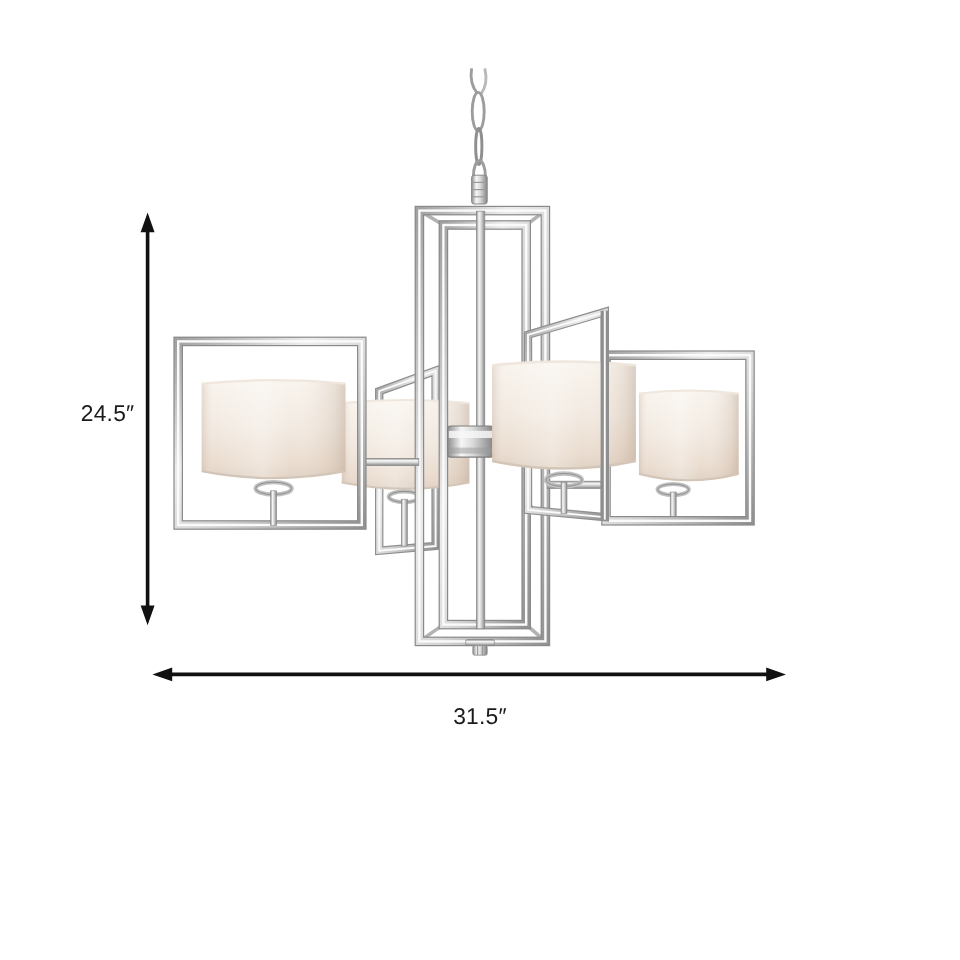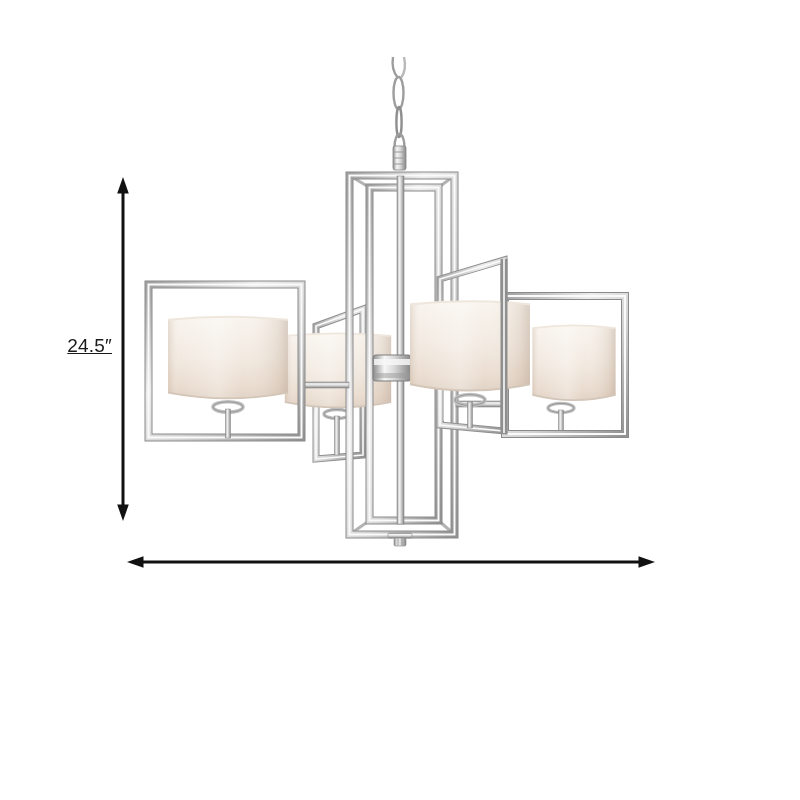--- a/index.html
+++ b/index.html
@@ -9,21 +9,20 @@
     background:#ffffff;
     font-family:"Liberation Sans", sans-serif;
     overflow:hidden;
   }
   .stage svg{position:absolute;left:0;top:0;}
   .dim-label{
     position:absolute;
     font-size:19px;
     color:#1a1a1a;
     letter-spacing:0.2px;
-    text-decoration:underline;
   }
   .dim-label.height{
     left:38px;top:335px;width:74px;
     text-align:right;
   }
   .dim-label.width{
     left:332px;top:587px;width:136px;
     text-align:center;
   }
   .bar-d{fill:none;stroke:#8a8a8a;stroke-width:8;}
@@ -189,14 +188,15 @@
       <polygon points="123,521 117.2,504.5 128.8,504.5" stroke="none"></polygon>
     </g>
     <g stroke="#111111" fill="#111111">
       <line x1="140" y1="562" x2="642" y2="562" stroke-width="3"></line>
       <polygon points="127,562 143.5,556.2 143.5,567.8" stroke="none"></polygon>
       <polygon points="655,562 638.5,556.2 638.5,567.8" stroke="none"></polygon>
     </g>
   </svg>
 
   <div class="dim-label height">24.5″</div>
+  <div class="dim-label width">31.5″</div>
 
 </div>
 
 </body></html>

